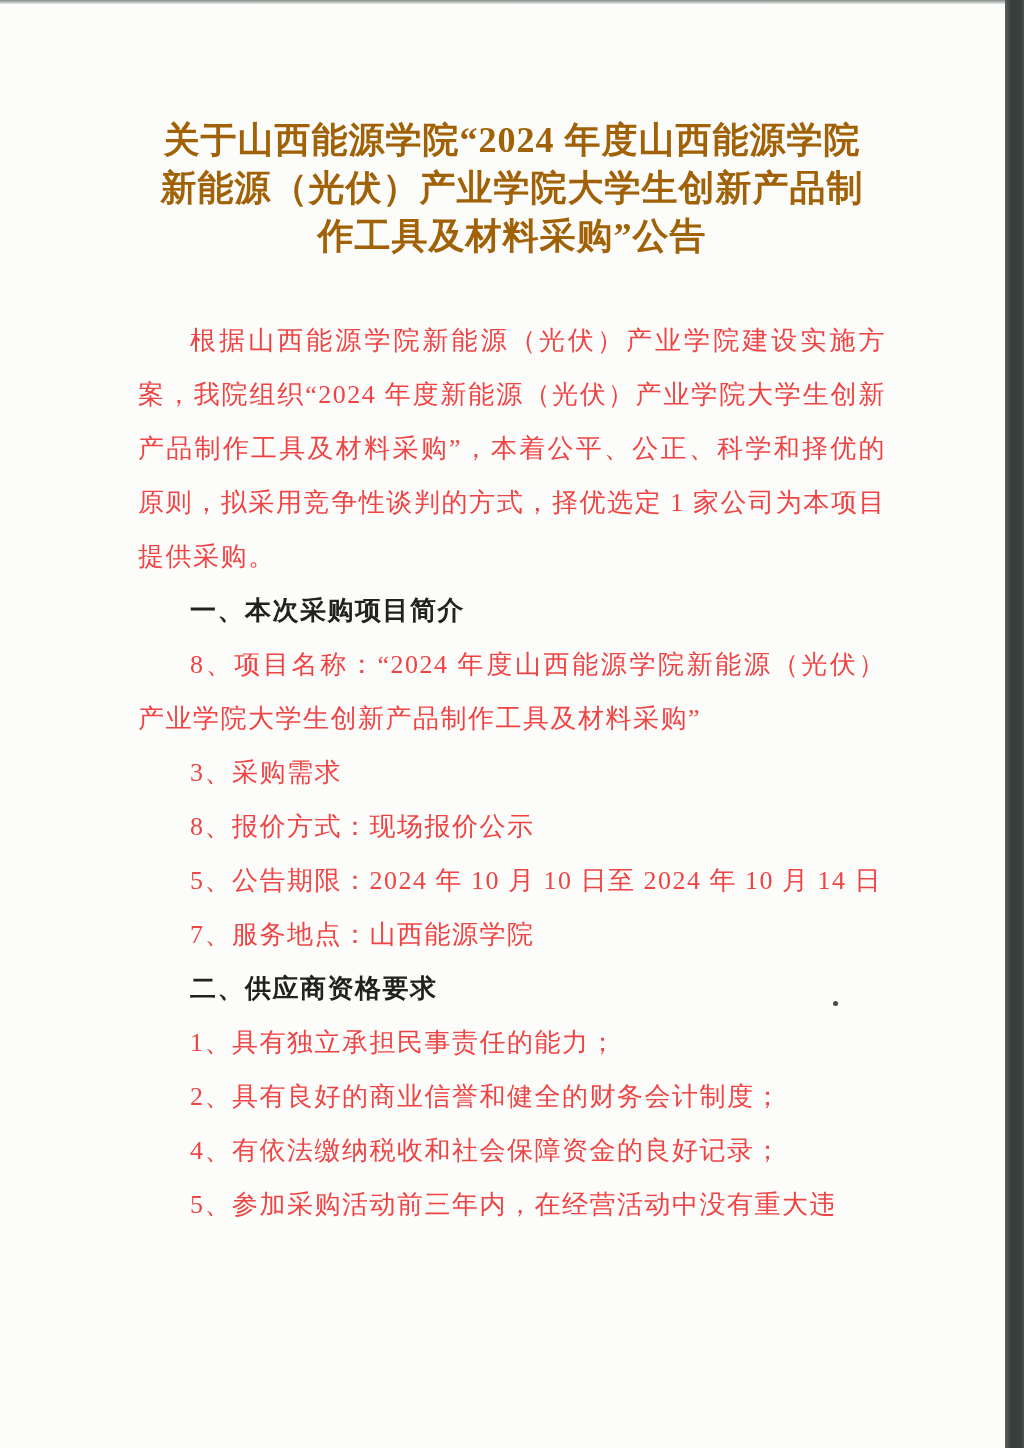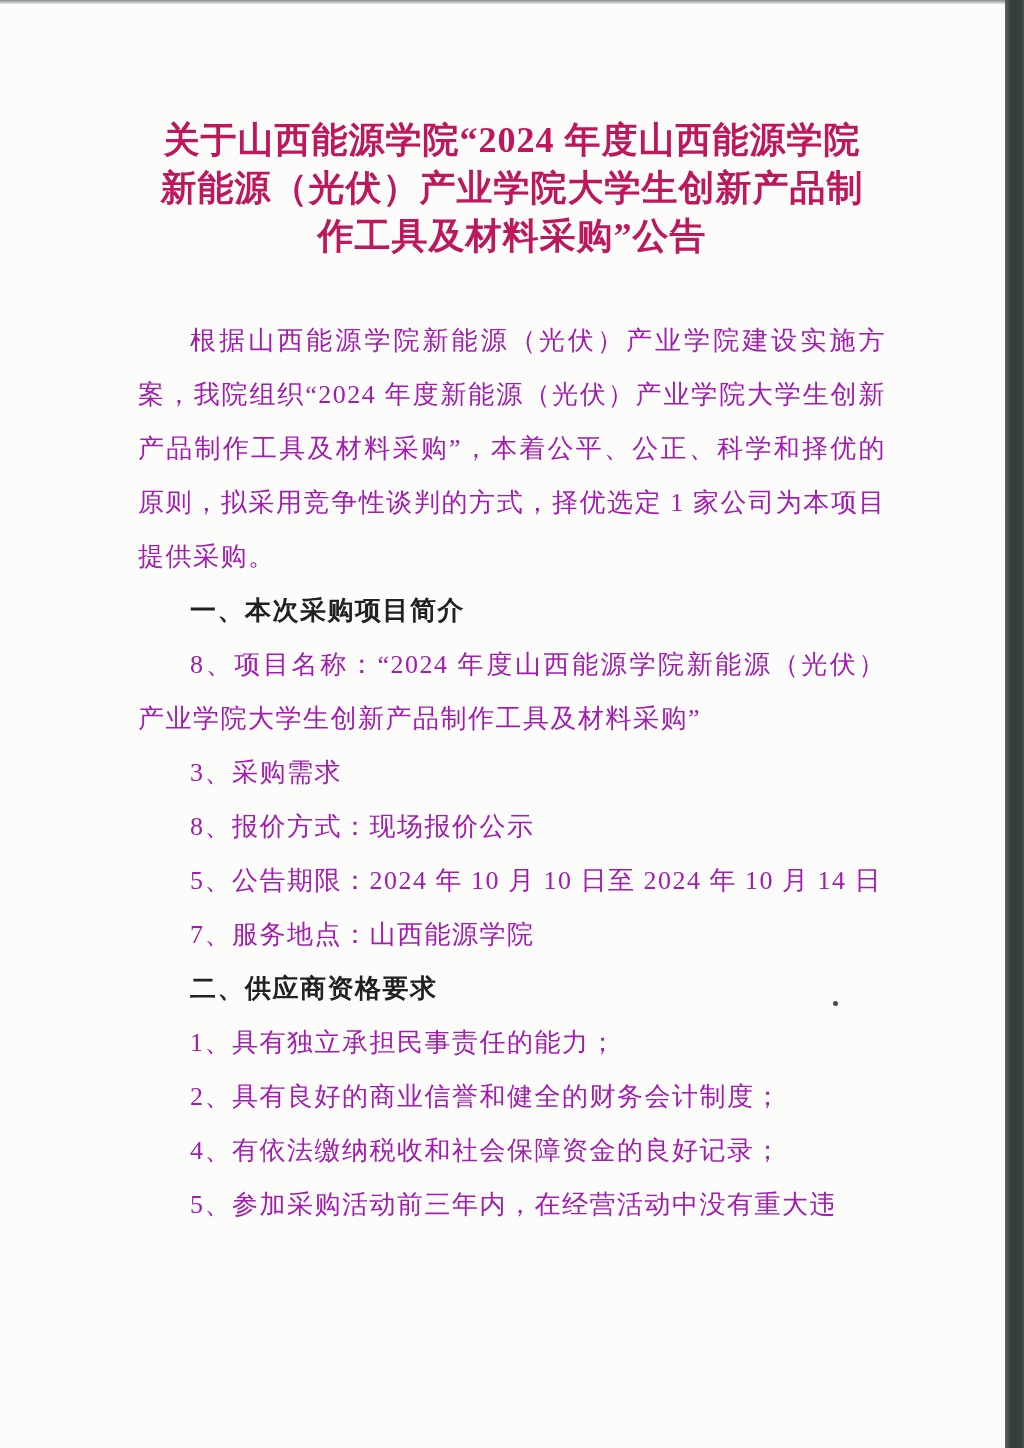--- a/index.html
+++ b/index.html
@@ -43,30 +43,30 @@
     width: 748px;
   }
   .doc-title {
     margin: 0 0 54px 0;
     font-size: 36px;
     font-weight: 700;
     line-height: 48px;
     letter-spacing: 1px;
     text-align: center;
     white-space: pre-line;
-    color: #be185d;
+    color: #a16207;
   }
   .para {
     margin: 0;
     font-size: 26px;
     line-height: 54px;
     letter-spacing: 1.5px;
     text-align: justify;
     text-indent: 2em;
-    color: #a21caf;
+    color: #ef4444;
   }
   .section-heading {
     margin: 0;
     font-size: 26px;
     font-weight: 700;
     line-height: 54px;
     letter-spacing: 1.5px;
     text-indent: 2em;
     color: #22211f;
   }

